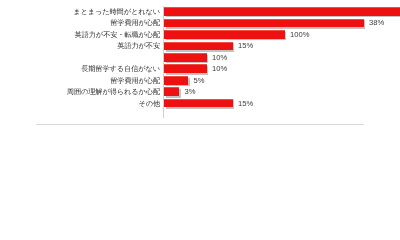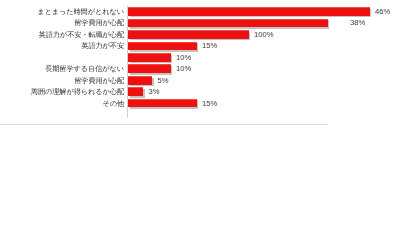--- a/index.html
+++ b/index.html
@@ -13,20 +13,21 @@
     overflow: hidden;
     font-family: "Liberation Sans", "DejaVu Sans", sans-serif;
   }
   #chart-root {
     position: relative;
     width: 328px;
     height: 125px;
     box-sizing: border-box;
     border-bottom: 1px solid #d9d9d9;
     background: #ffffff;
+    margin-left: 36px;
   }
   .plot {
     position: absolute;
     left: 0;
     top: 6px;
     width: 400px;
     height: 112px;
   }
   .row {
     position: relative;
@@ -115,21 +116,21 @@
       </div>
     </div>
 
     <div class="row">
       <div class="cat-label">留学費用が心配</div>
       <div class="bar-area">
         <div class="bar-wrap" style="width:199.5px">
           <div class="bar-shadow"></div>
           <div class="bar-fill"></div>
         </div>
-        <div class="val-label" style="left:222px">38%</div>
+        <div class="val-label" style="left:205px">38%</div>
       </div>
     </div>
 
     <div class="row">
       <div class="cat-label">英語力が不安・転職が心配</div>
       <div class="bar-area">
         <div class="bar-wrap" style="width:120.8px">
           <div class="bar-shadow"></div>
           <div class="bar-fill"></div>
         </div>

